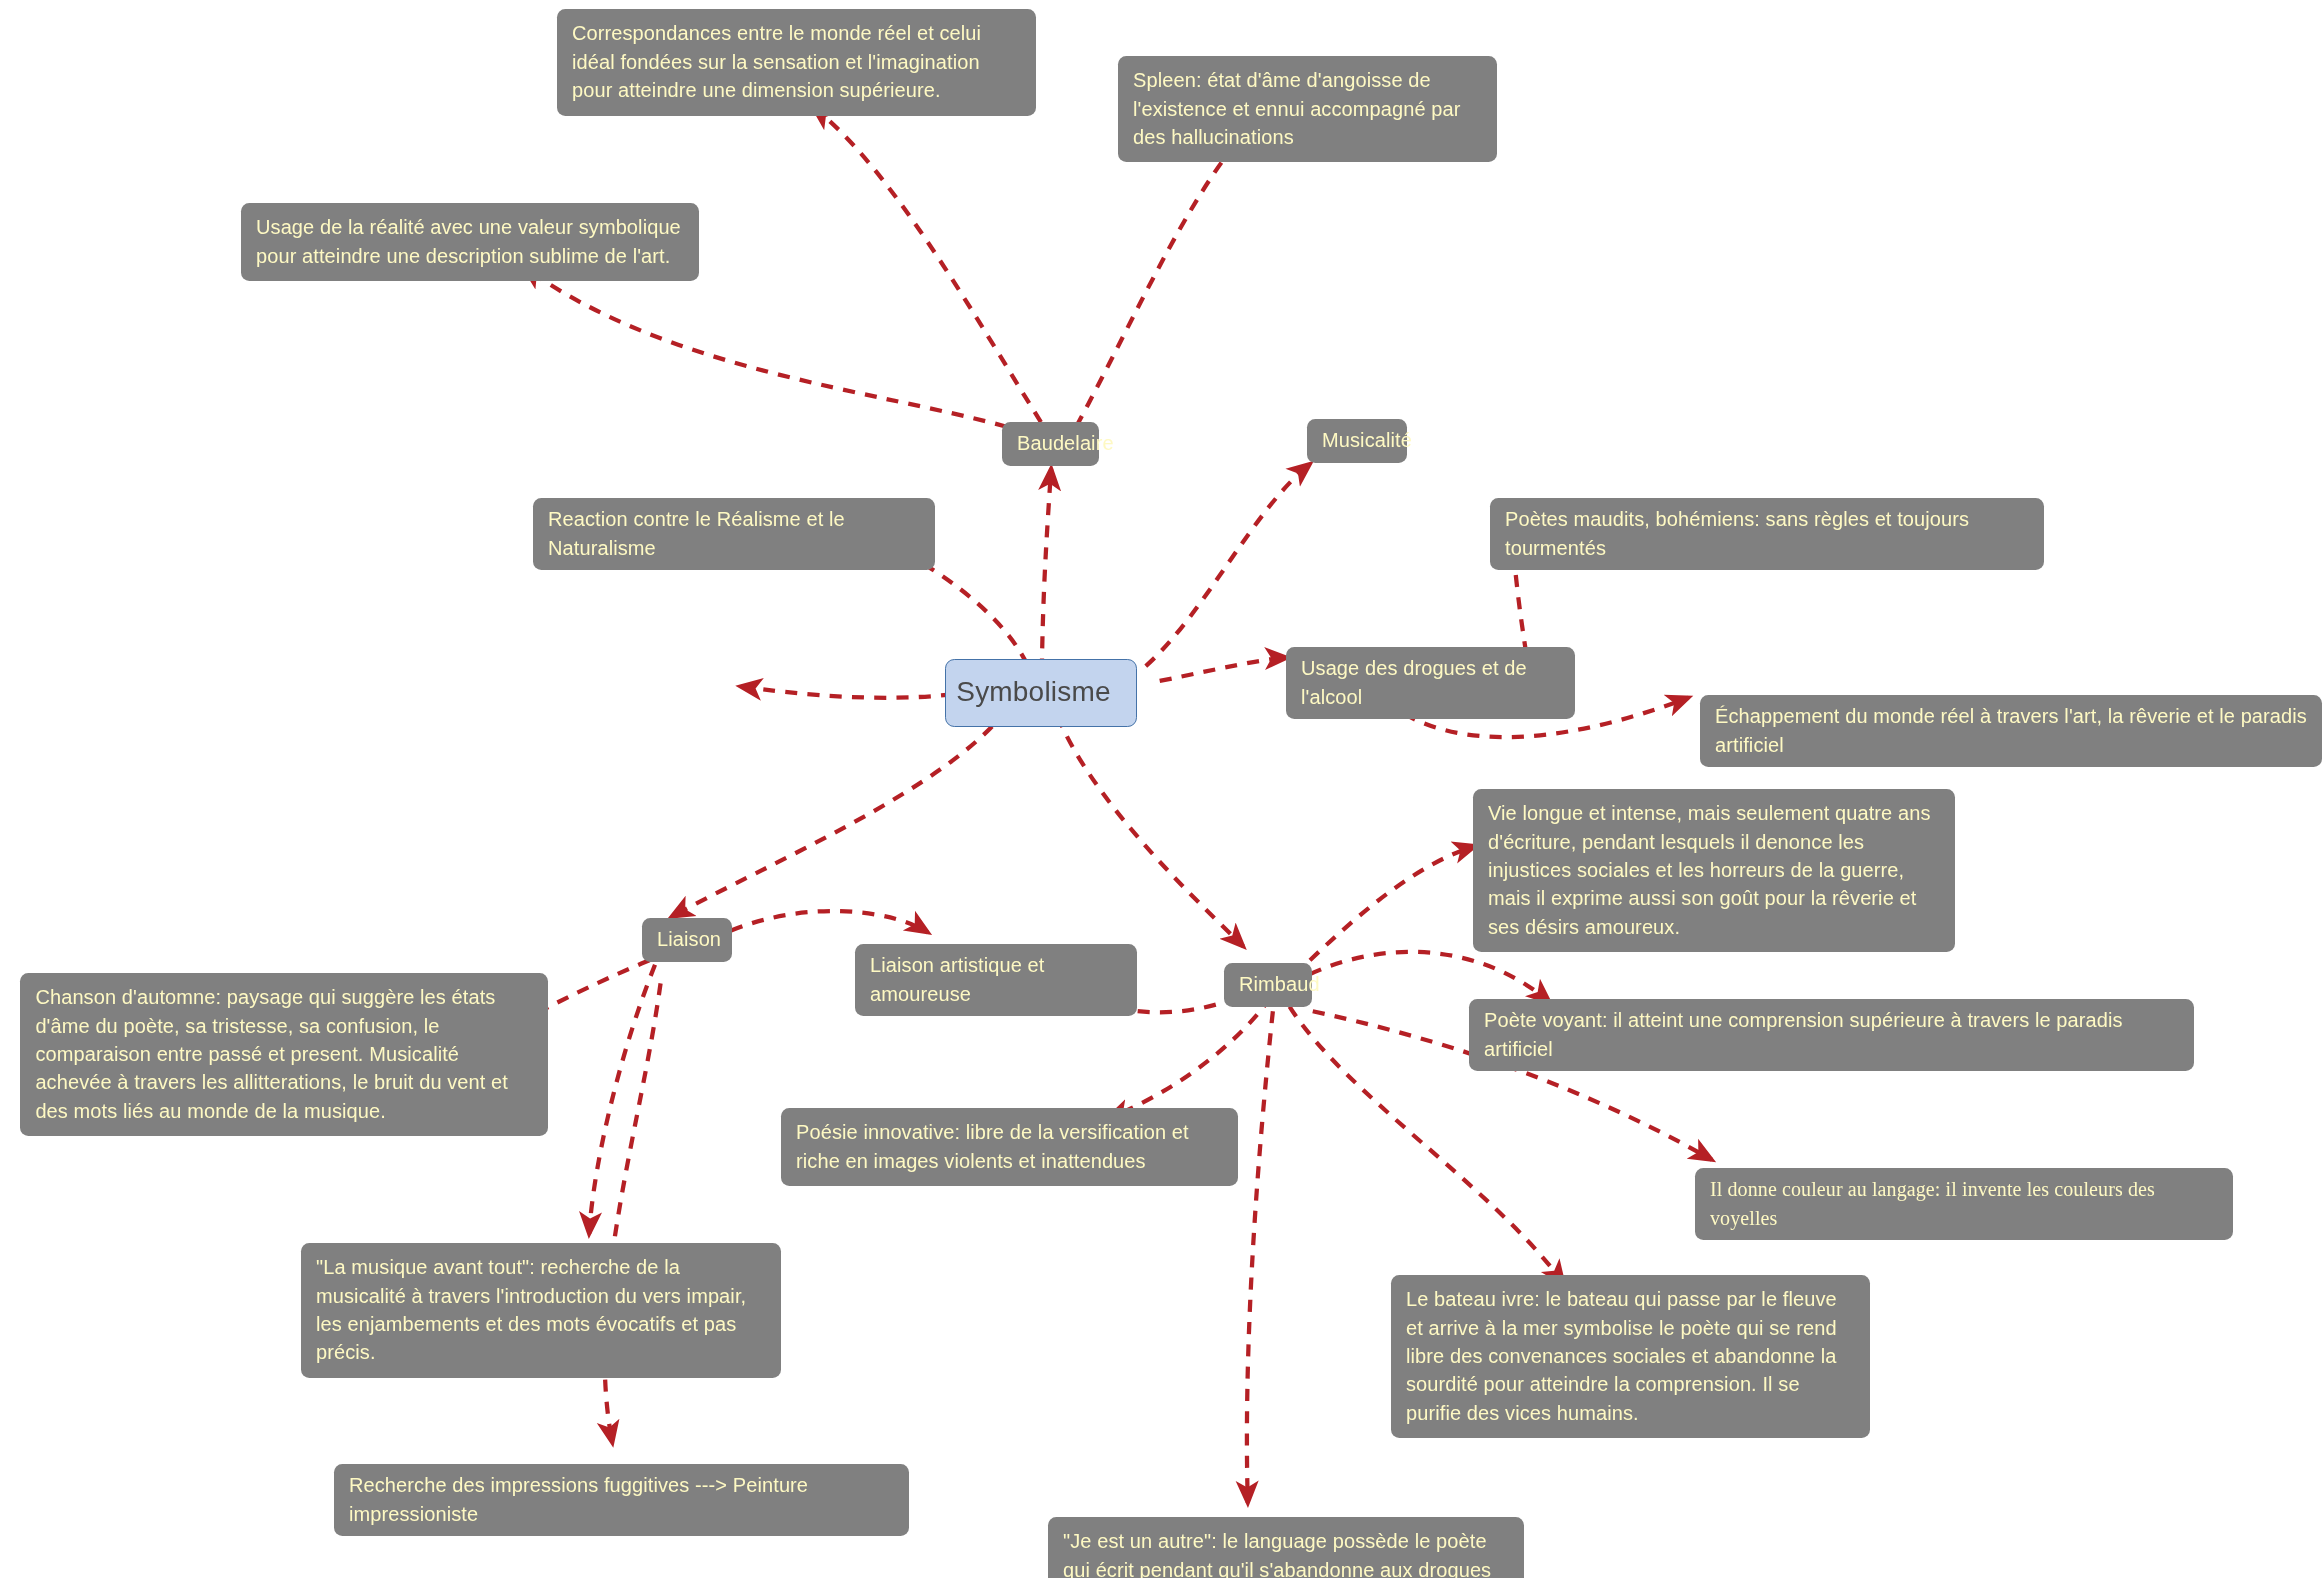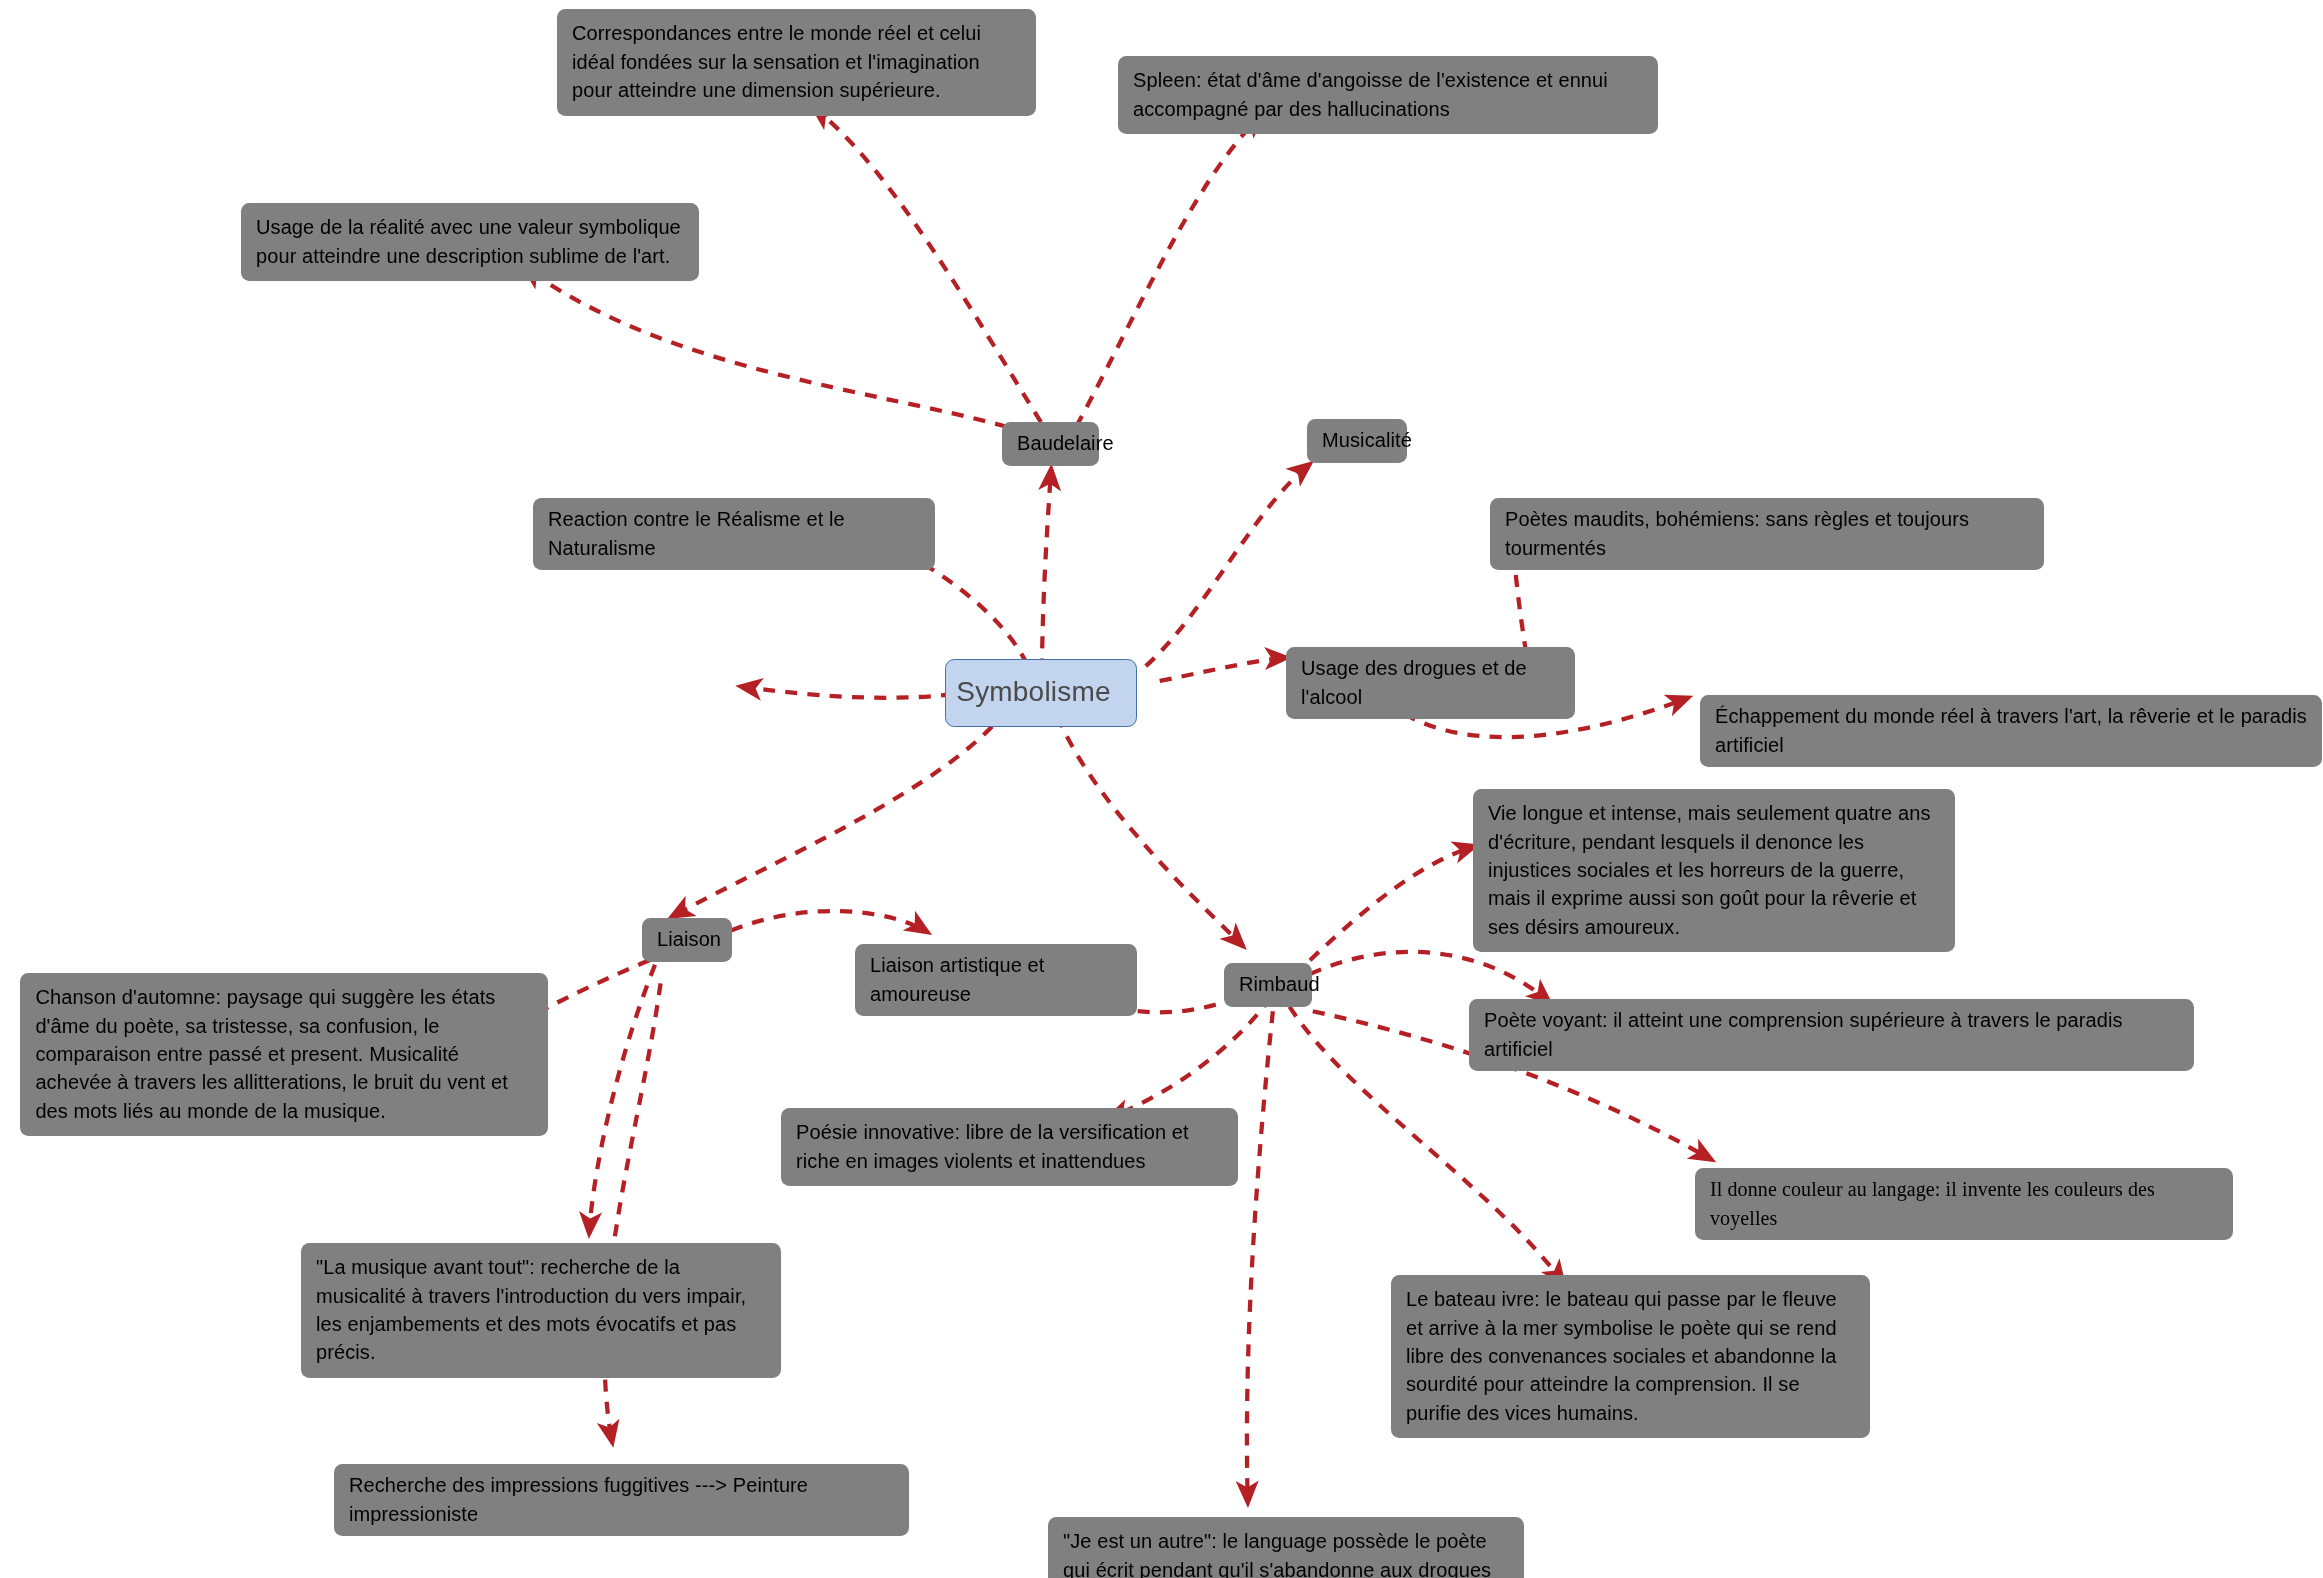--- a/index.html
+++ b/index.html
@@ -22,21 +22,21 @@
     position: absolute;
     left: 0;
     top: 0;
     width: 2324px;
     height: 1579px;
     pointer-events: none;
   }
   .node {
     position: absolute;
     background: #808080;
-    color: #000000;
+    color: #fef9c3;
     border-radius: 8.3px;
     padding: 10.2px 15px 11px 15px;
     font-size: 20px;
     line-height: 1.42;
     font-weight: 400;
     letter-spacing: 0.1px;
     text-rendering: optimizeLegibility;
     z-index: 2;
   }
   .node.central {
@@ -118,21 +118,21 @@
   <div class="node compact" style="left:1002px; top:422px; width:97px; text-align:center;">Baudelaire</div>
 
   <div class="node compact" style="left:642px; top:918px; width:90px; text-align:center;">Liaison</div>
 
   <div class="node compact" style="left:1224px; top:963px; width:88px; text-align:center;">Rimbaud</div>
 
   <div class="node compact" style="left:1307px; top:419px; width:100px; text-align:center;">Musicalité</div>
 
   <div class="node" style="left:557px; top:9.3px; width:479px;">Correspondances entre le monde réel et celui idéal fondées sur la sensation et l'imagination pour atteindre une dimension supérieure.</div>
 
-  <div class="node" style="left:1118px; top:56px; width:540px;">Spleen: état d'âme d'angoisse de l'existence et ennui accompagné par des hallucinations</div>
+  <div class="node" style="left:1118px; top:56px; width:379px;">Spleen: état d'âme d'angoisse de l'existence et ennui accompagné par des hallucinations</div>
 
   <div class="node" style="left:241px; top:203px; width:458px;">Usage de la réalité avec une valeur symbolique pour atteindre une description sublime de l'art.</div>
 
   <div class="node compact" style="left:533px; top:498px; width:402px;">Reaction contre le Réalisme et le Naturalisme</div>
 
 
   <div class="node compact" style="left:1286px; top:647px; width:289px;">Usage des drogues et de l'alcool</div>
 
   <div class="node compact" style="left:1490px; top:498px; width:554px;">Poètes maudits, bohémiens: sans règles et toujours tourmentés</div>
 

